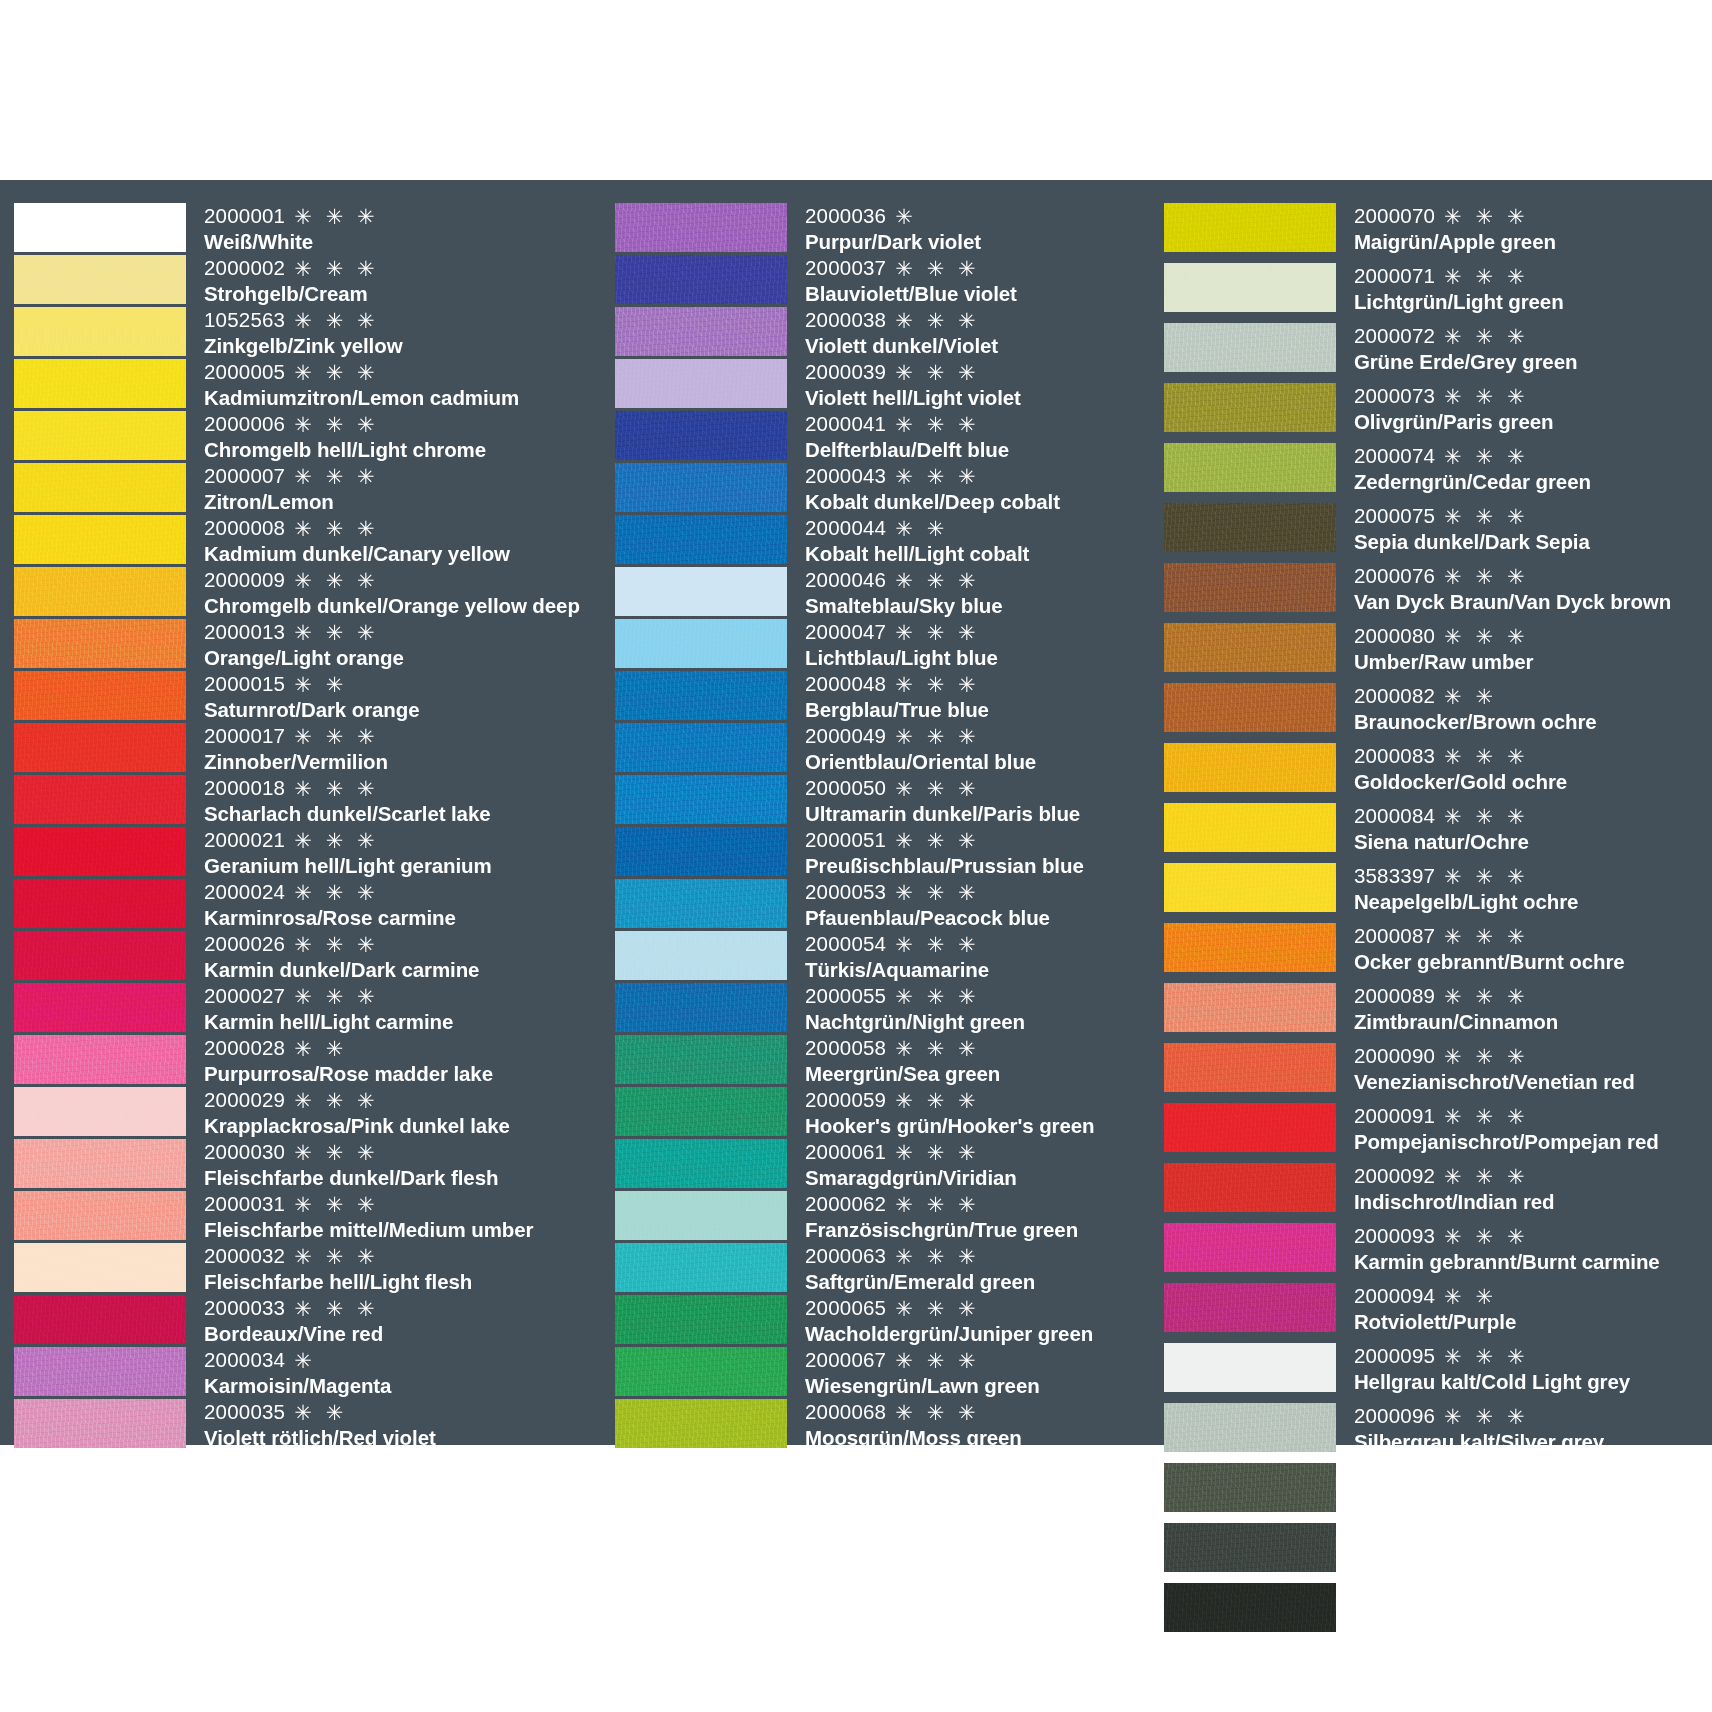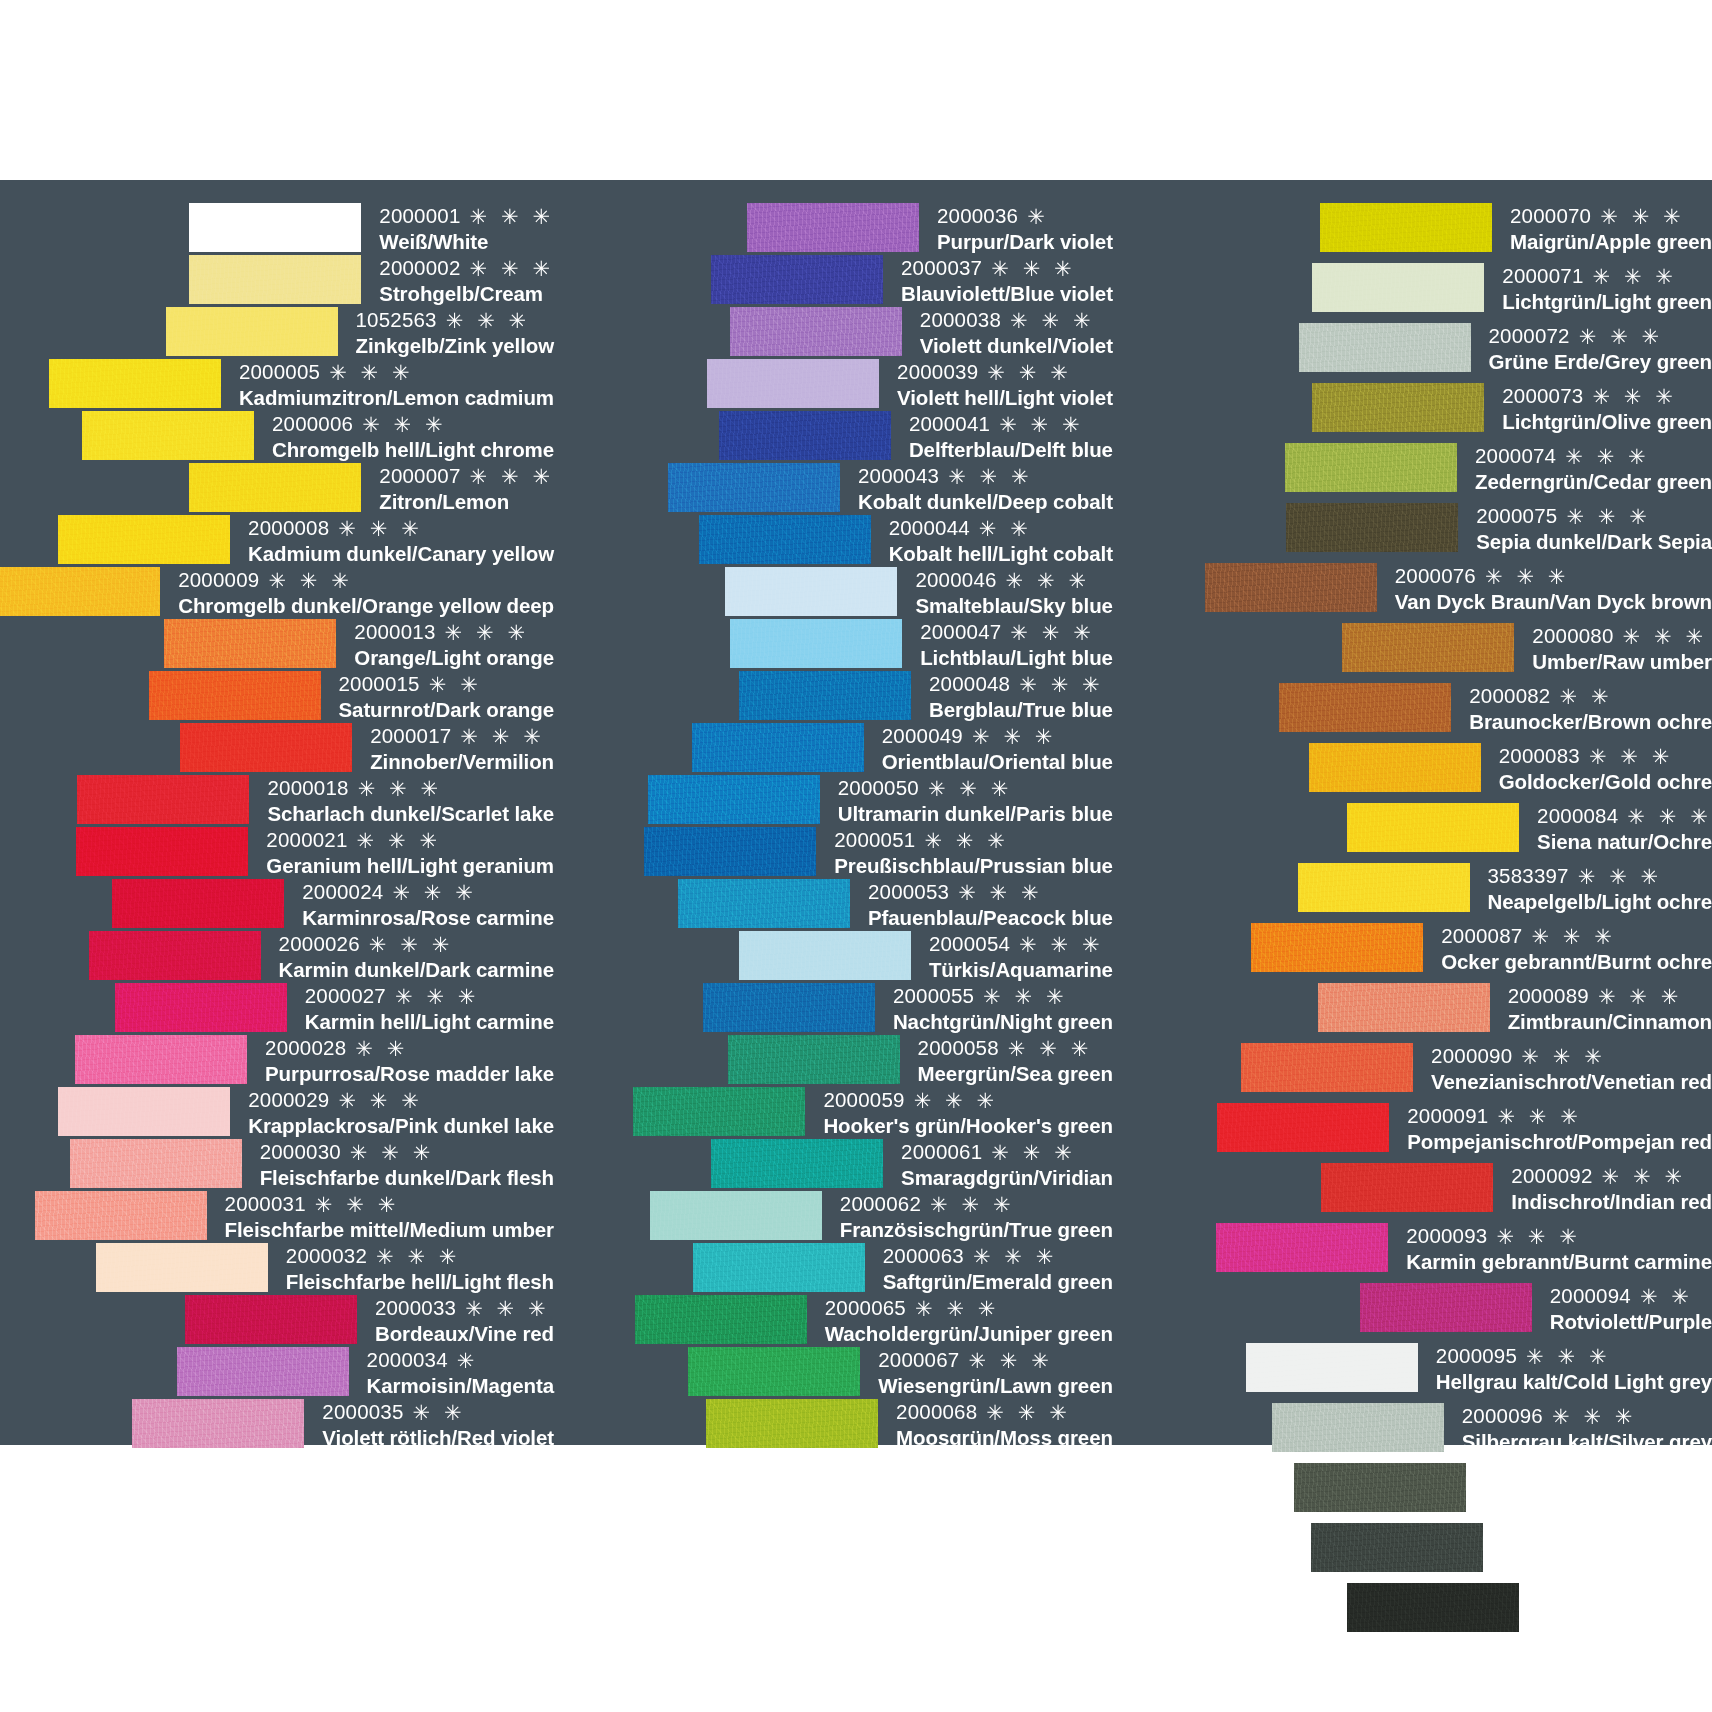--- a/index.html
+++ b/index.html
@@ -25,21 +25,20 @@
     display: flex;
     flex-direction: row;
     width: 100%;
     height: 100%;
     box-sizing: border-box;
     padding-top: 23px;
   }
   .chart-column {
     display: flex;
     flex-direction: column;
-    align-items: flex-end;
   }
   .col-0 { width: 540px; padding-left: 14px; }
   .col-1 { width: 545px; padding-left: 61px; }
   .col-2 { width: 600px; padding-left: 51px; gap: 8px; }
 
   .color-row {
     display: flex;
     flex-direction: row;
     align-items: stretch;
     height: 54.2px;
@@ -725,21 +724,21 @@
         </div>
         <div class="color-row">
           <div class="swatch-wrap">
             <div class="swatch" style="background: rgb(151, 144, 47);"></div>
           </div>
           <div class="label-block">
             <div class="code-line">
               <span class="code-num">2000073</span>
               <span class="stars">✳ ✳ ✳</span>
             </div>
-            <div class="name-line">Lichtgrün/Olive green</div>
+            <div class="name-line">Olivgrün/Paris green</div>
           </div>
         </div>
         <div class="color-row">
           <div class="swatch-wrap">
             <div class="swatch" style="background: rgb(156, 178, 70);"></div>
           </div>
           <div class="label-block">
             <div class="code-line">
               <span class="code-num">2000074</span>
               <span class="stars">✳ ✳ ✳</span>

